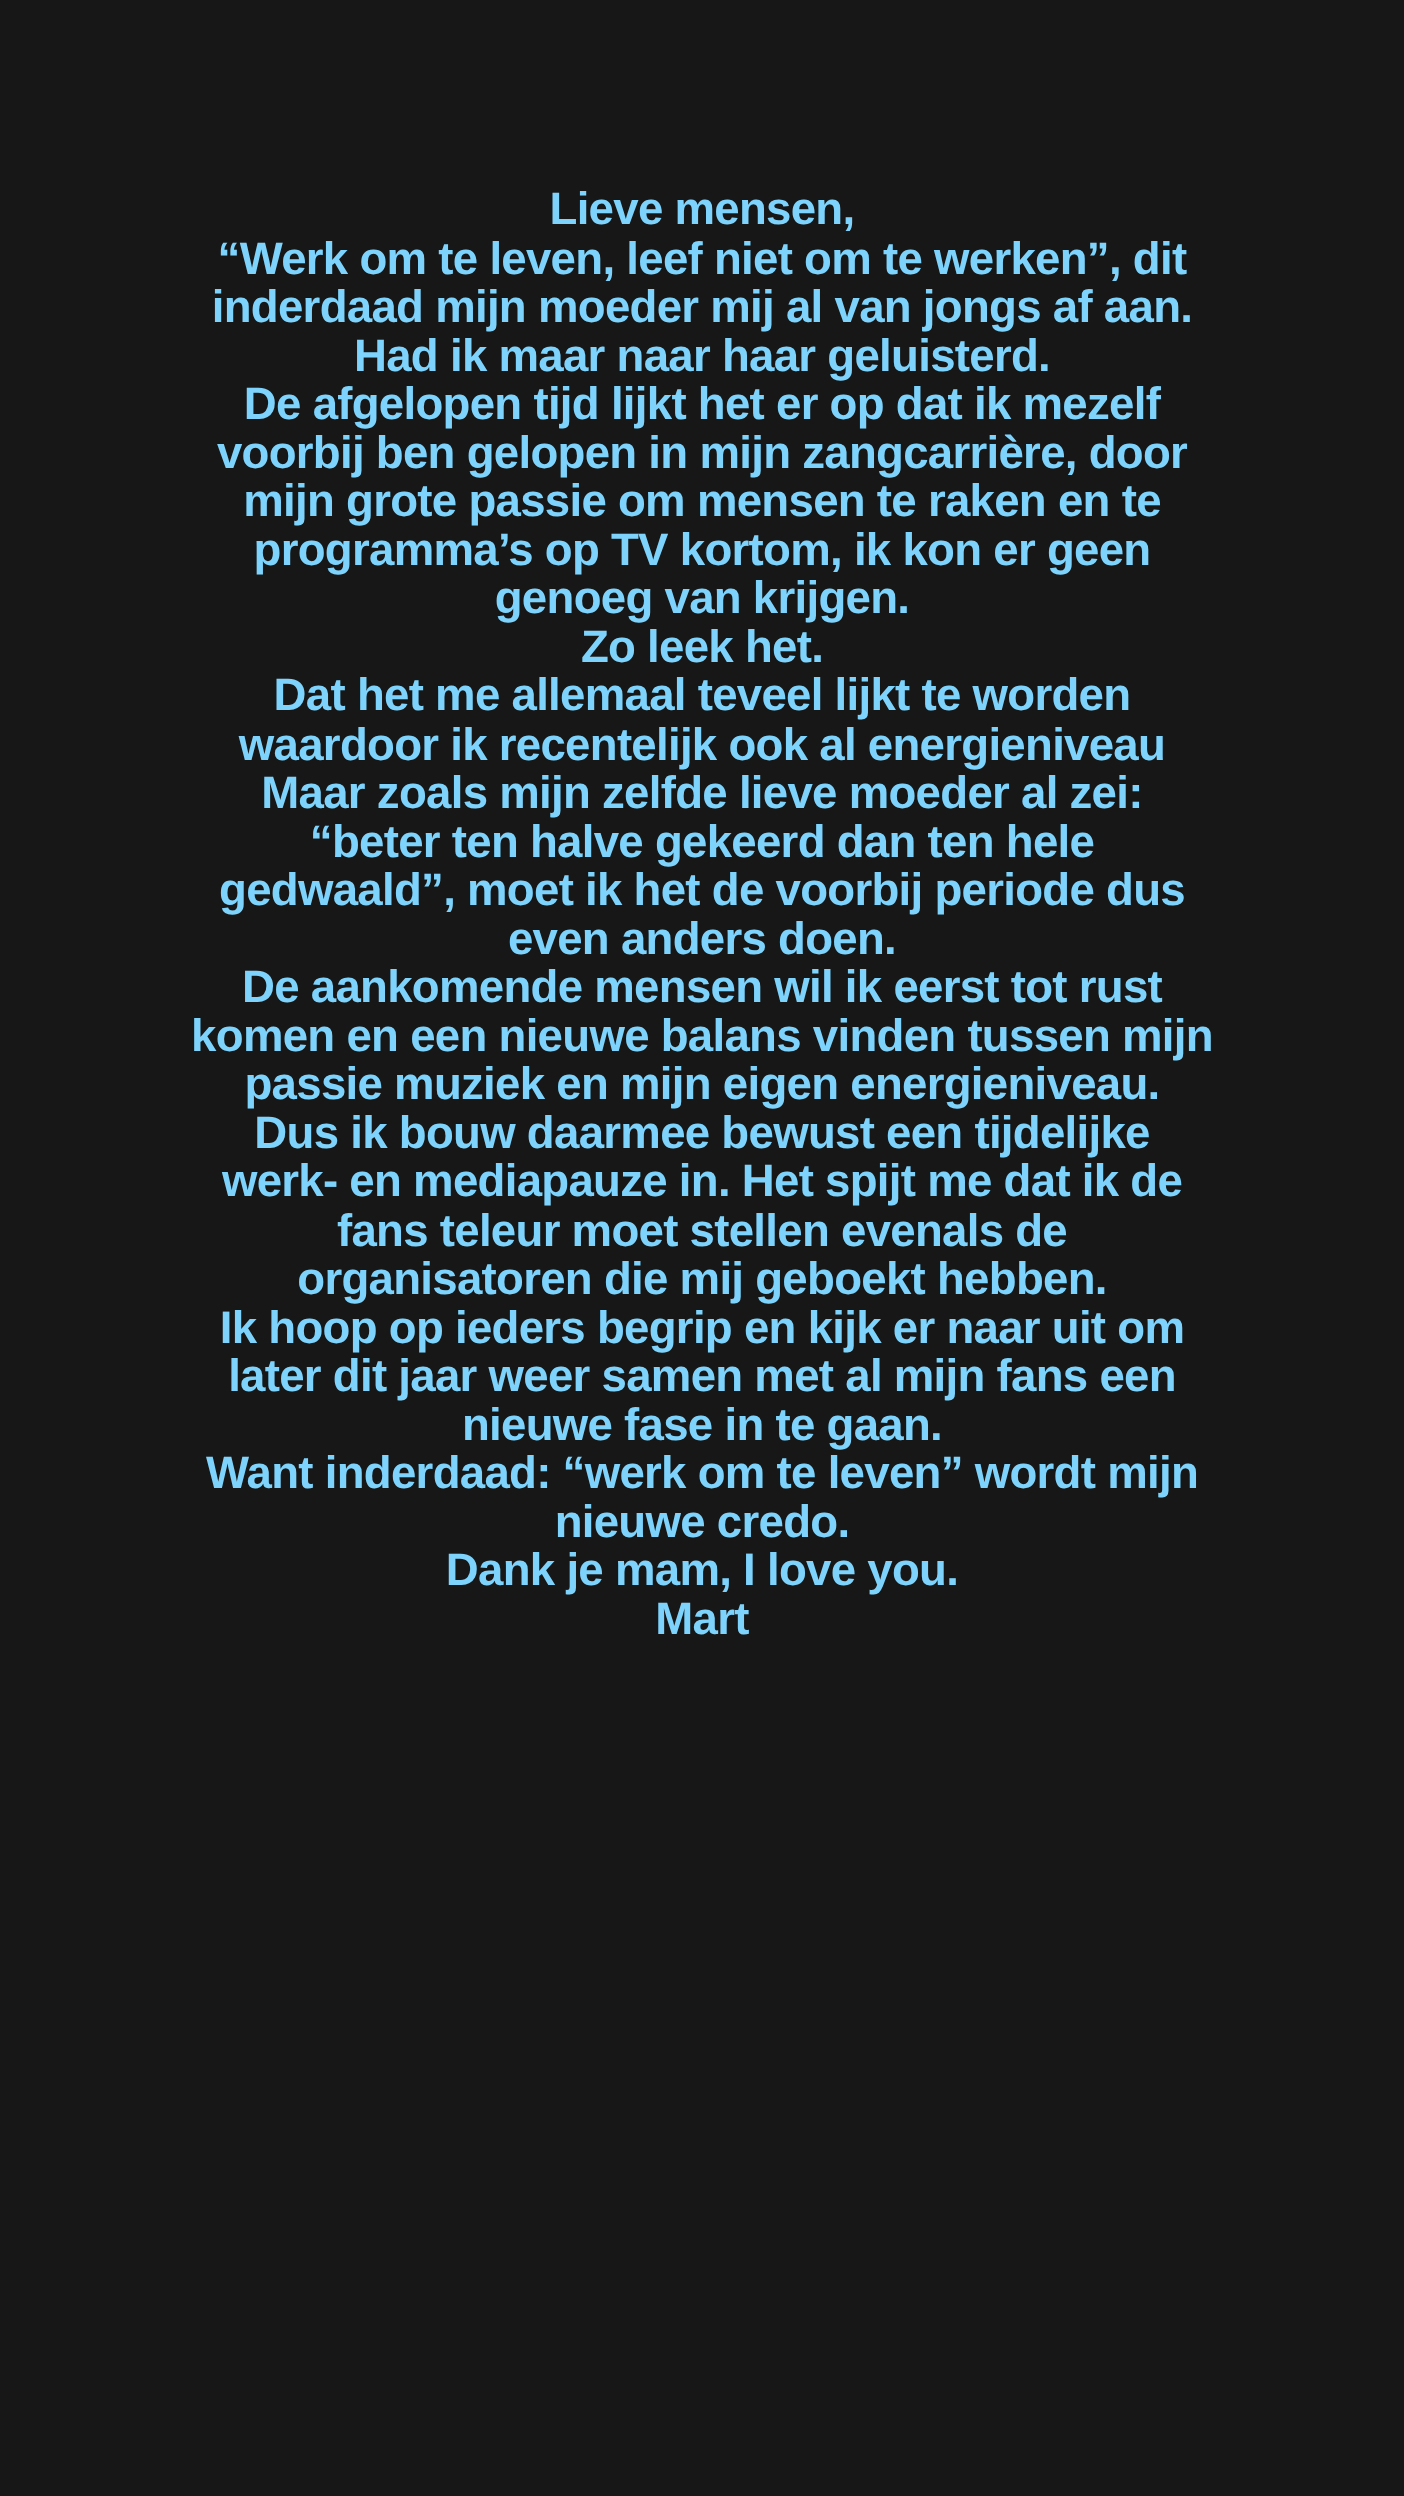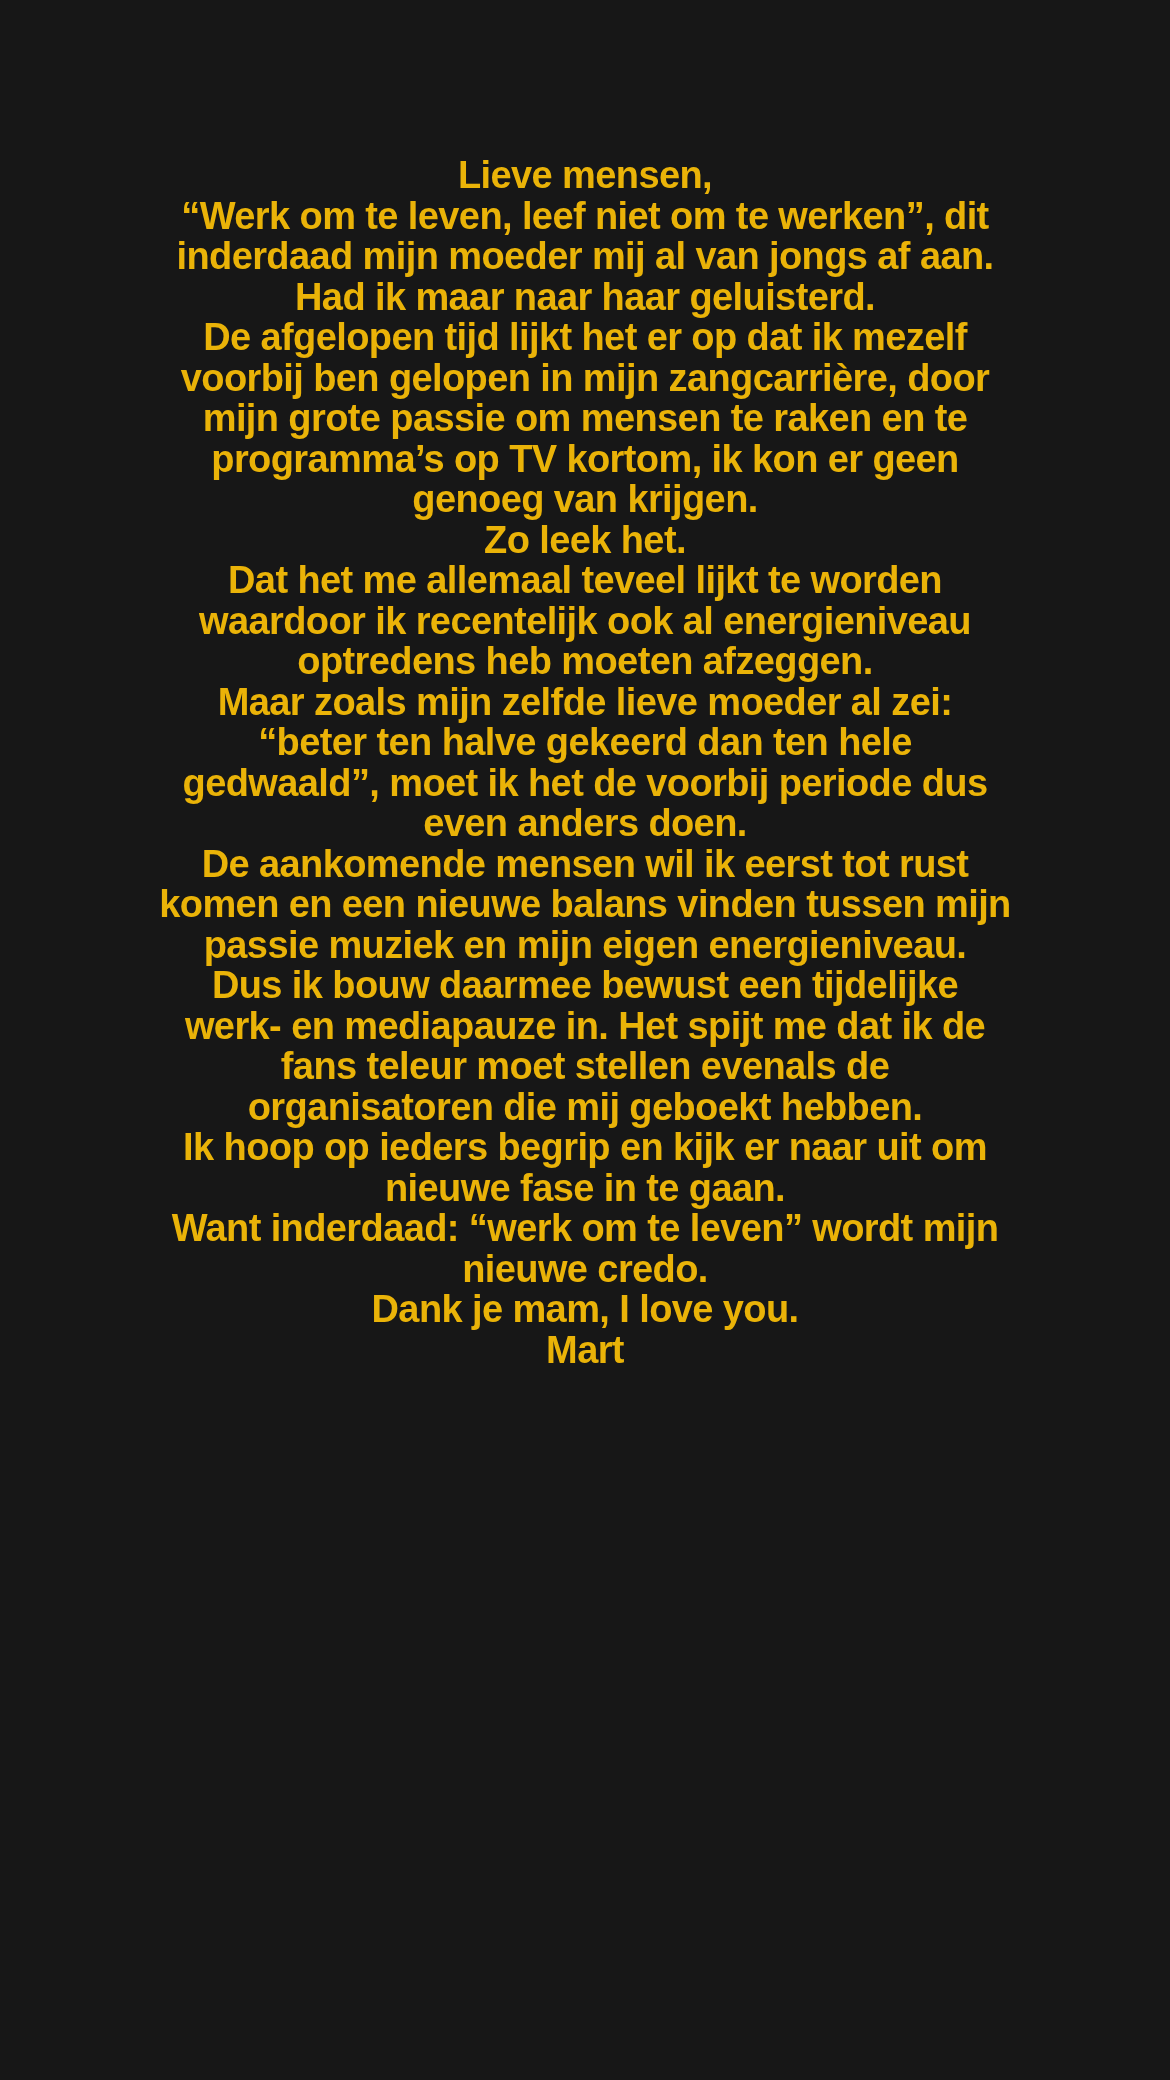--- a/index.html
+++ b/index.html
@@ -28,44 +28,44 @@
     }
     .story .line {
       display: block;
       white-space: nowrap;
       margin: 0;
     }
   </style>
 </head>
 <body style="background: rgb(23, 23, 23);">
 
-<div class="story" style="color: #eab308;">
+<div class="story" style="color: #7dd3fc;">
   <span class="line">Lieve mensen,</span>
   <span class="line">“Werk om te leven, leef niet om te werken”, dit</span>
   <span class="line">inderdaad mijn moeder mij al van jongs af aan.</span>
   <span class="line">Had ik maar naar haar geluisterd.</span>
   <span class="line">De afgelopen tijd lijkt het er op dat ik mezelf</span>
   <span class="line">voorbij ben gelopen in mijn zangcarrière, door</span>
   <span class="line">mijn grote passie om mensen te raken en te</span>
   <span class="line">programma’s op TV kortom, ik kon er geen</span>
   <span class="line">genoeg van krijgen.</span>
   <span class="line">Zo leek het.</span>
   <span class="line">Dat het me allemaal teveel lijkt te worden</span>
   <span class="line">waardoor ik recentelijk ook al energieniveau</span>
-  <span class="line">optredens heb moeten afzeggen.</span>
   <span class="line">Maar zoals mijn zelfde lieve moeder al zei:</span>
   <span class="line">“beter ten halve gekeerd dan ten hele</span>
   <span class="line">gedwaald”, moet ik het de voorbij periode dus</span>
   <span class="line">even anders doen.</span>
   <span class="line">De aankomende mensen wil ik eerst tot rust</span>
   <span class="line">komen en een nieuwe balans vinden tussen mijn</span>
   <span class="line">passie muziek en mijn eigen energieniveau.</span>
   <span class="line">Dus ik bouw daarmee bewust een tijdelijke</span>
   <span class="line">werk- en mediapauze in. Het spijt me dat ik de</span>
   <span class="line">fans teleur moet stellen evenals de</span>
   <span class="line">organisatoren die mij geboekt hebben.</span>
   <span class="line">Ik hoop op ieders begrip en kijk er naar uit om</span>
+  <span class="line">later dit jaar weer samen met al mijn fans een</span>
   <span class="line">nieuwe fase in te gaan.</span>
   <span class="line">Want inderdaad: “werk om te leven” wordt mijn</span>
   <span class="line">nieuwe credo.</span>
   <span class="line">Dank je mam, I love you.</span>
   <span class="line">Mart</span>
 </div>
 
 </body></html>

